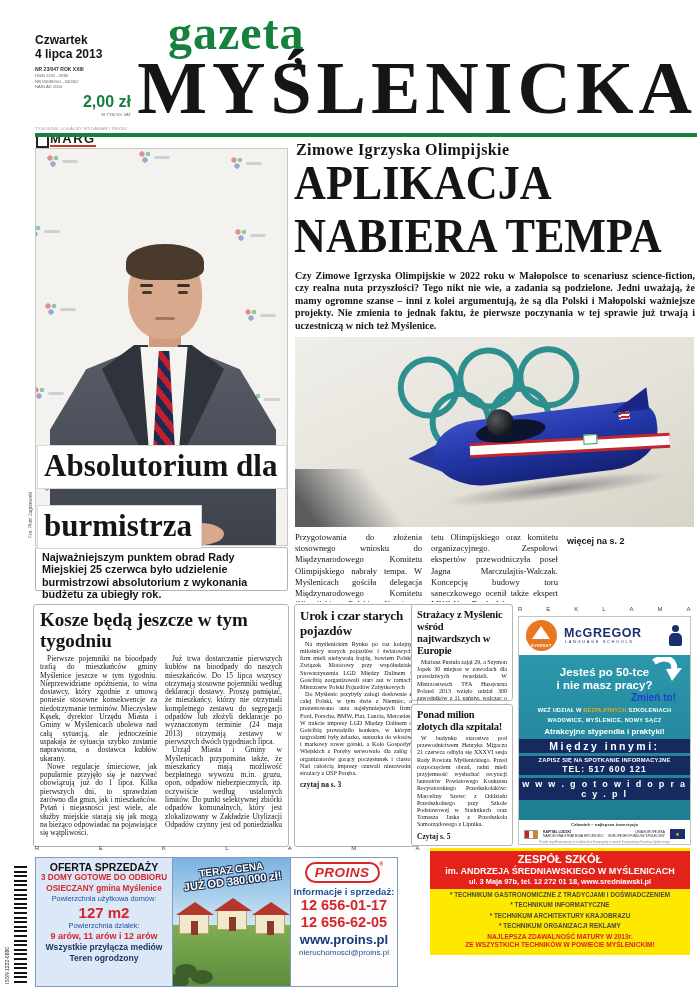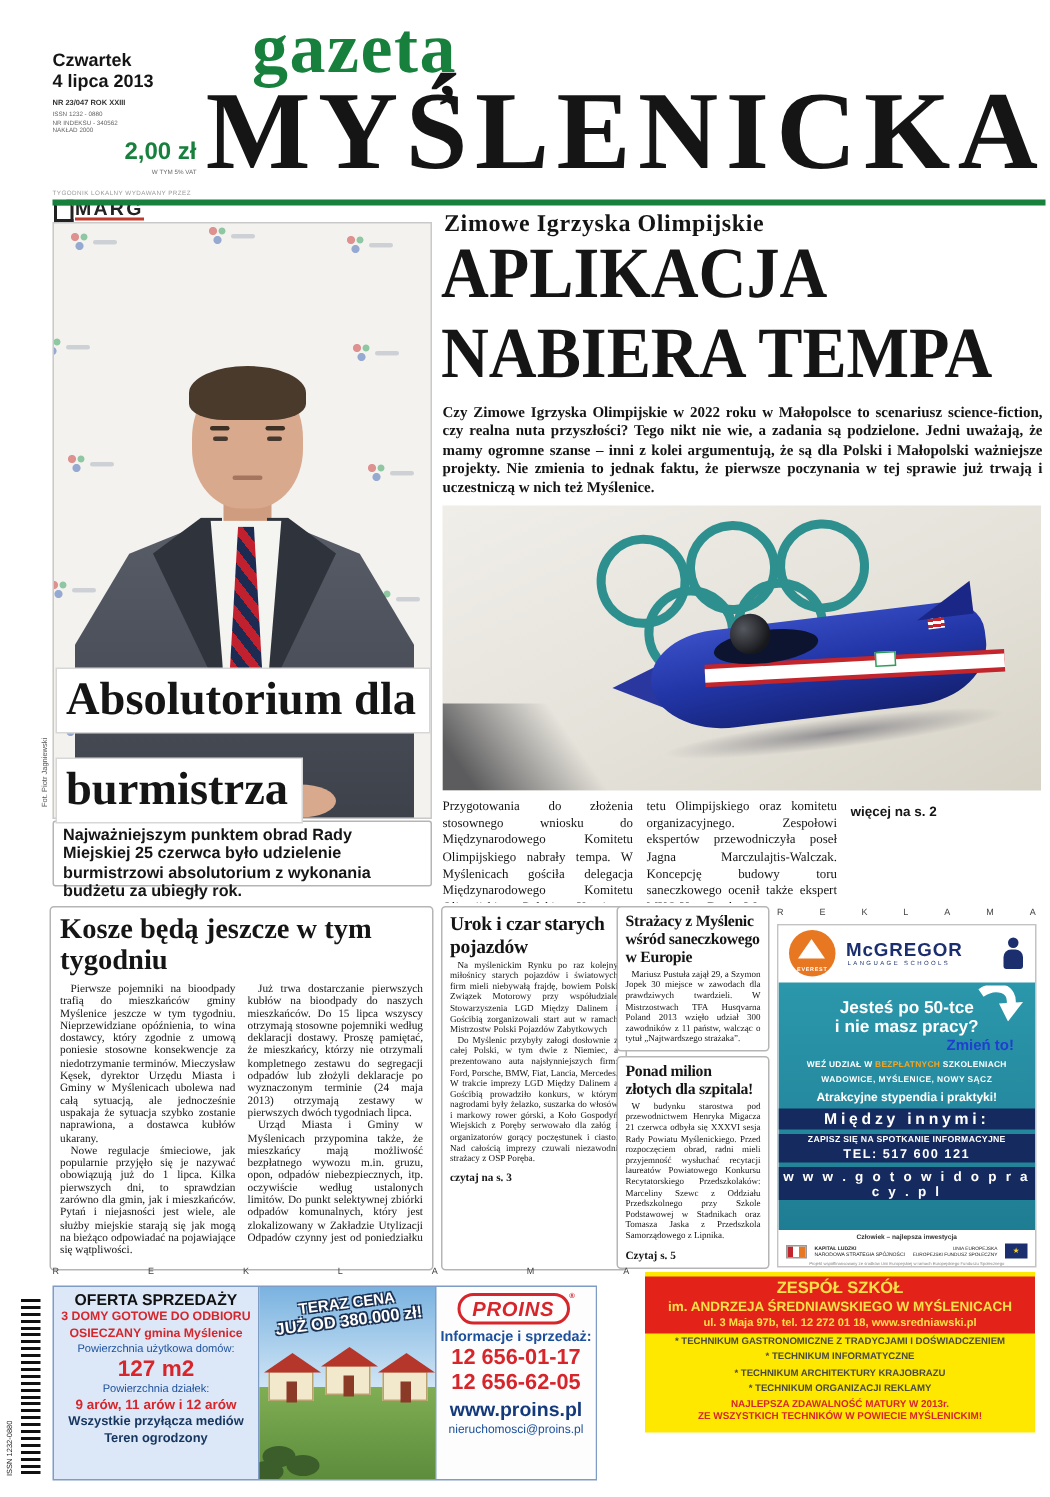--- a/index.html
+++ b/index.html
@@ -180,21 +180,21 @@
   .sec-proins{flex:1;text-align:center;padding:3px 2px;background:#fdfdfd;overflow:hidden}
   .proins-logo{display:inline-block;border:2.5px solid #d6252b;border-radius:13px;color:#d6252b;font-weight:bold;
         font-style:italic;font-size:13.5px;letter-spacing:.5px;padding:0 8px;line-height:17px;margin-top:1px}
   .proins-reg{font-size:5px;vertical-align:top;color:#d6252b;font-weight:bold}
   .pr-info{color:#1c4f9c;font-weight:bold;font-size:9.6px;margin-top:3px}
   .pr-tel{color:#d6252b;font-weight:bold;font-size:14.5px;line-height:17px}
   .pr-www{color:#143a7c;font-weight:bold;font-size:13px;margin-top:1px}
   .pr-mail{color:#1c4f9c;font-size:8px;margin-top:1px}
   .school{left:430px;top:848px;width:260px;height:107px;background:#ffe800;padding-top:3px;
         font-family:"Liberation Sans",sans-serif;text-align:center;overflow:hidden}
-  .sch-red{background:#e32219;color:#fde047;padding:2px 3px 3px 3px;margin:0 0}
+  .sch-red{background:#e32219;color:#ffffff;padding:2px 3px 3px 3px;margin:0 0}
   .sch-l1{font-size:11px;font-weight:bold;line-height:13px}
   .sch-l2{font-size:9px;font-weight:bold;line-height:11px}
   .sch-l3{font-size:7.4px;font-weight:bold;line-height:9px}
   .sch-item{color:#4a4a40;font-size:6.4px;font-weight:bold;line-height:9.4px;margin-top:1px}
   .sch-note{color:#d6252b;font-size:6.6px;font-weight:bold;line-height:8.6px;margin-top:2px}
 </style>
 </head>
 <body>
 
 <div class="page">
@@ -313,21 +313,21 @@
     <article class="abs midbox urok">
       <h2>Urok i czar starych pojazdów</h2>
       <div class="txt">
         <p>Na myślenickim Rynku po raz kolejny miłośnicy starych pojazdów i światowych firm mieli niebywałą frajdę, bowiem Polski Związek Motorowy przy współudziale Stowarzyszenia LGD Między Dalinem i Gościbią zorganizowali start aut w ramach Mistrzostw Polski Pojazdów Zabytkowych</p>
         <p>Do Myślenic przybyły załogi dosłownie z całej Polski, w tym dwie z Niemiec, a prezentowano auta najsłynniejszych firm: Ford, Porsche, BMW, Fiat, Lancia, Mercedes. W trakcie imprezy LGD Między Dalinem a Gościbią prowadziło konkurs, w którym nagrodami były żelazko, suszarka do włosów i markowy rower górski, a Koło Gospodyń Wiejskich z Poręby serwowało dla załóg i organizatorów gorący poczęstunek i ciasto. Nad całością imprezy czuwali niezawodni strażacy z OSP Poręba.</p>
       </div>
       <div class="readmore">czytaj na s. 3</div>
     </article>
 
     <article class="abs midbox brief1">
-      <div class="brief-h">Strażacy z Myślenic wśród saneczkowego w Europie</div>
+      <div class="brief-h">Strażacy z Myślenic wśród najtwardszych w Europie</div>
       <div class="brief-t">Mariusz Pustuła zajął 29, a Szymon Jopek 30 miejsce w zawodach dla prawdziwych twardzieli. W Mistrzostwach TFA Husqvarna Poland 2013 wzięło udział 300 zawodników z 11 państw, walcząc o tytuł „Najtwardszego strażaka”.</div>
 
     </article>
 
     <article class="abs midbox brief2">
       <div class="brief-h">Ponad milion złotych dla szpitala!</div>
       <div class="brief-t">W budynku starostwa pod przewodnictwem Henryka Migacza 21 czerwca odbyła się XXXVI sesja Rady Powiatu Myślenickiego. Przed rozpoczęciem obrad, radni mieli przyjemność wysłuchać recytacji laureatów Powiatowego Konkursu Recytatorskiego Przedszkolaków: Marceliny Szewc z Oddziału Przedszkolnego przy Szkole Podstawowej w Stadnikach oraz Tomasza Jaska z Przedszkola Samorządowego z Lipnika.</div>
       <div class="readmore">Czytaj s. 5</div>
     </article>
 

